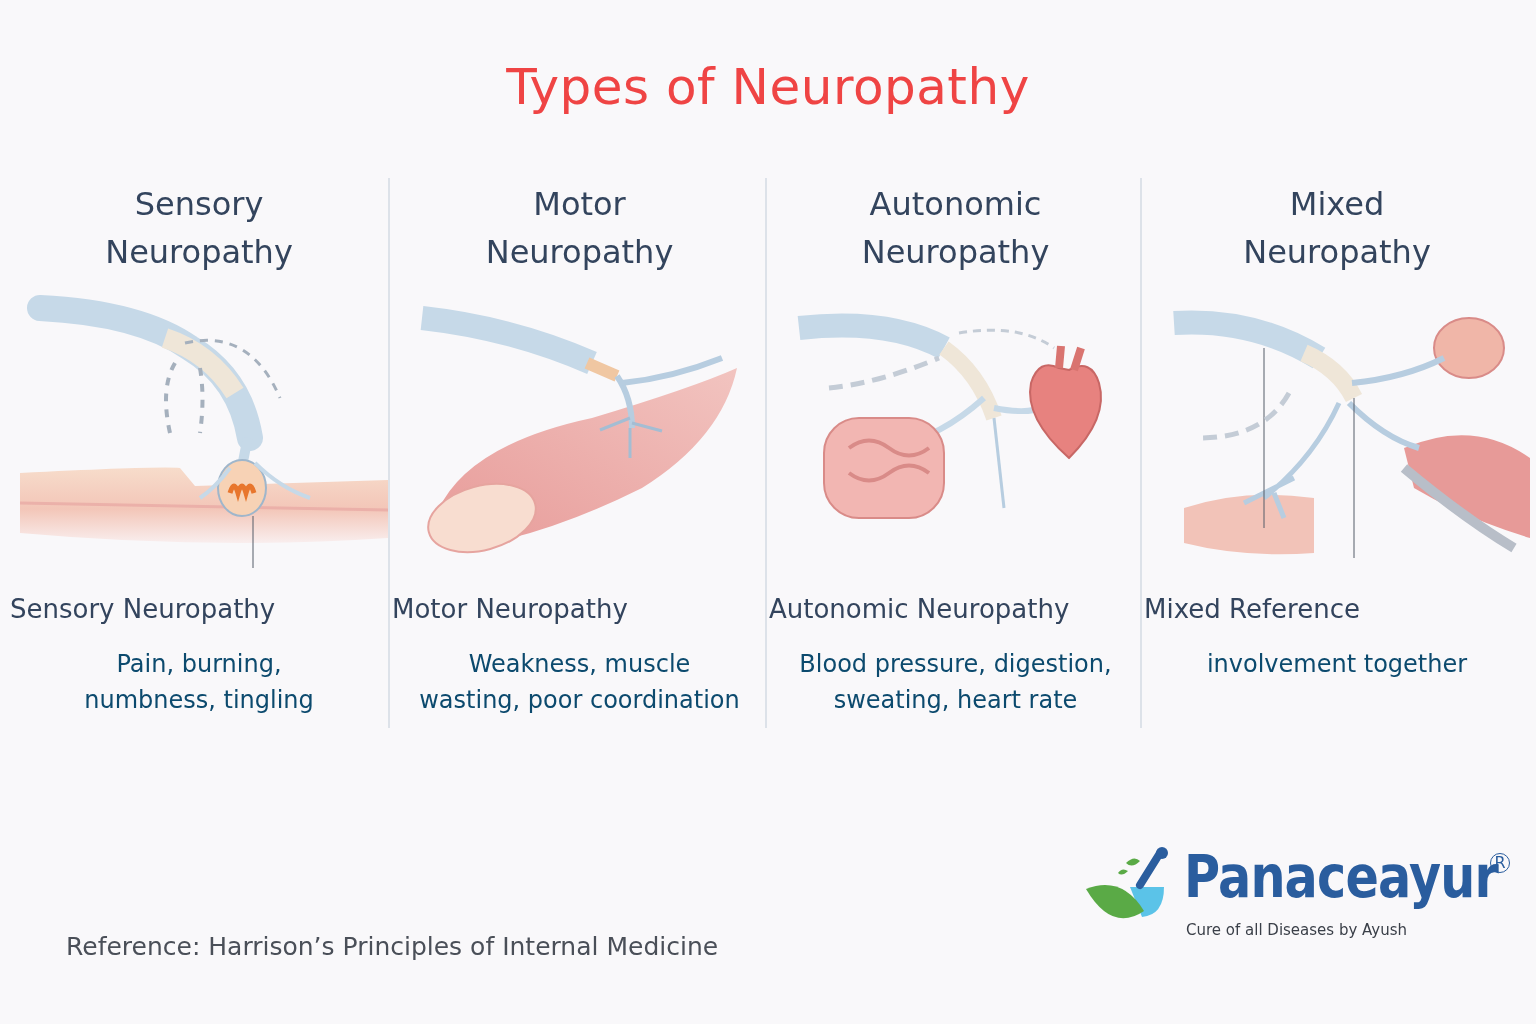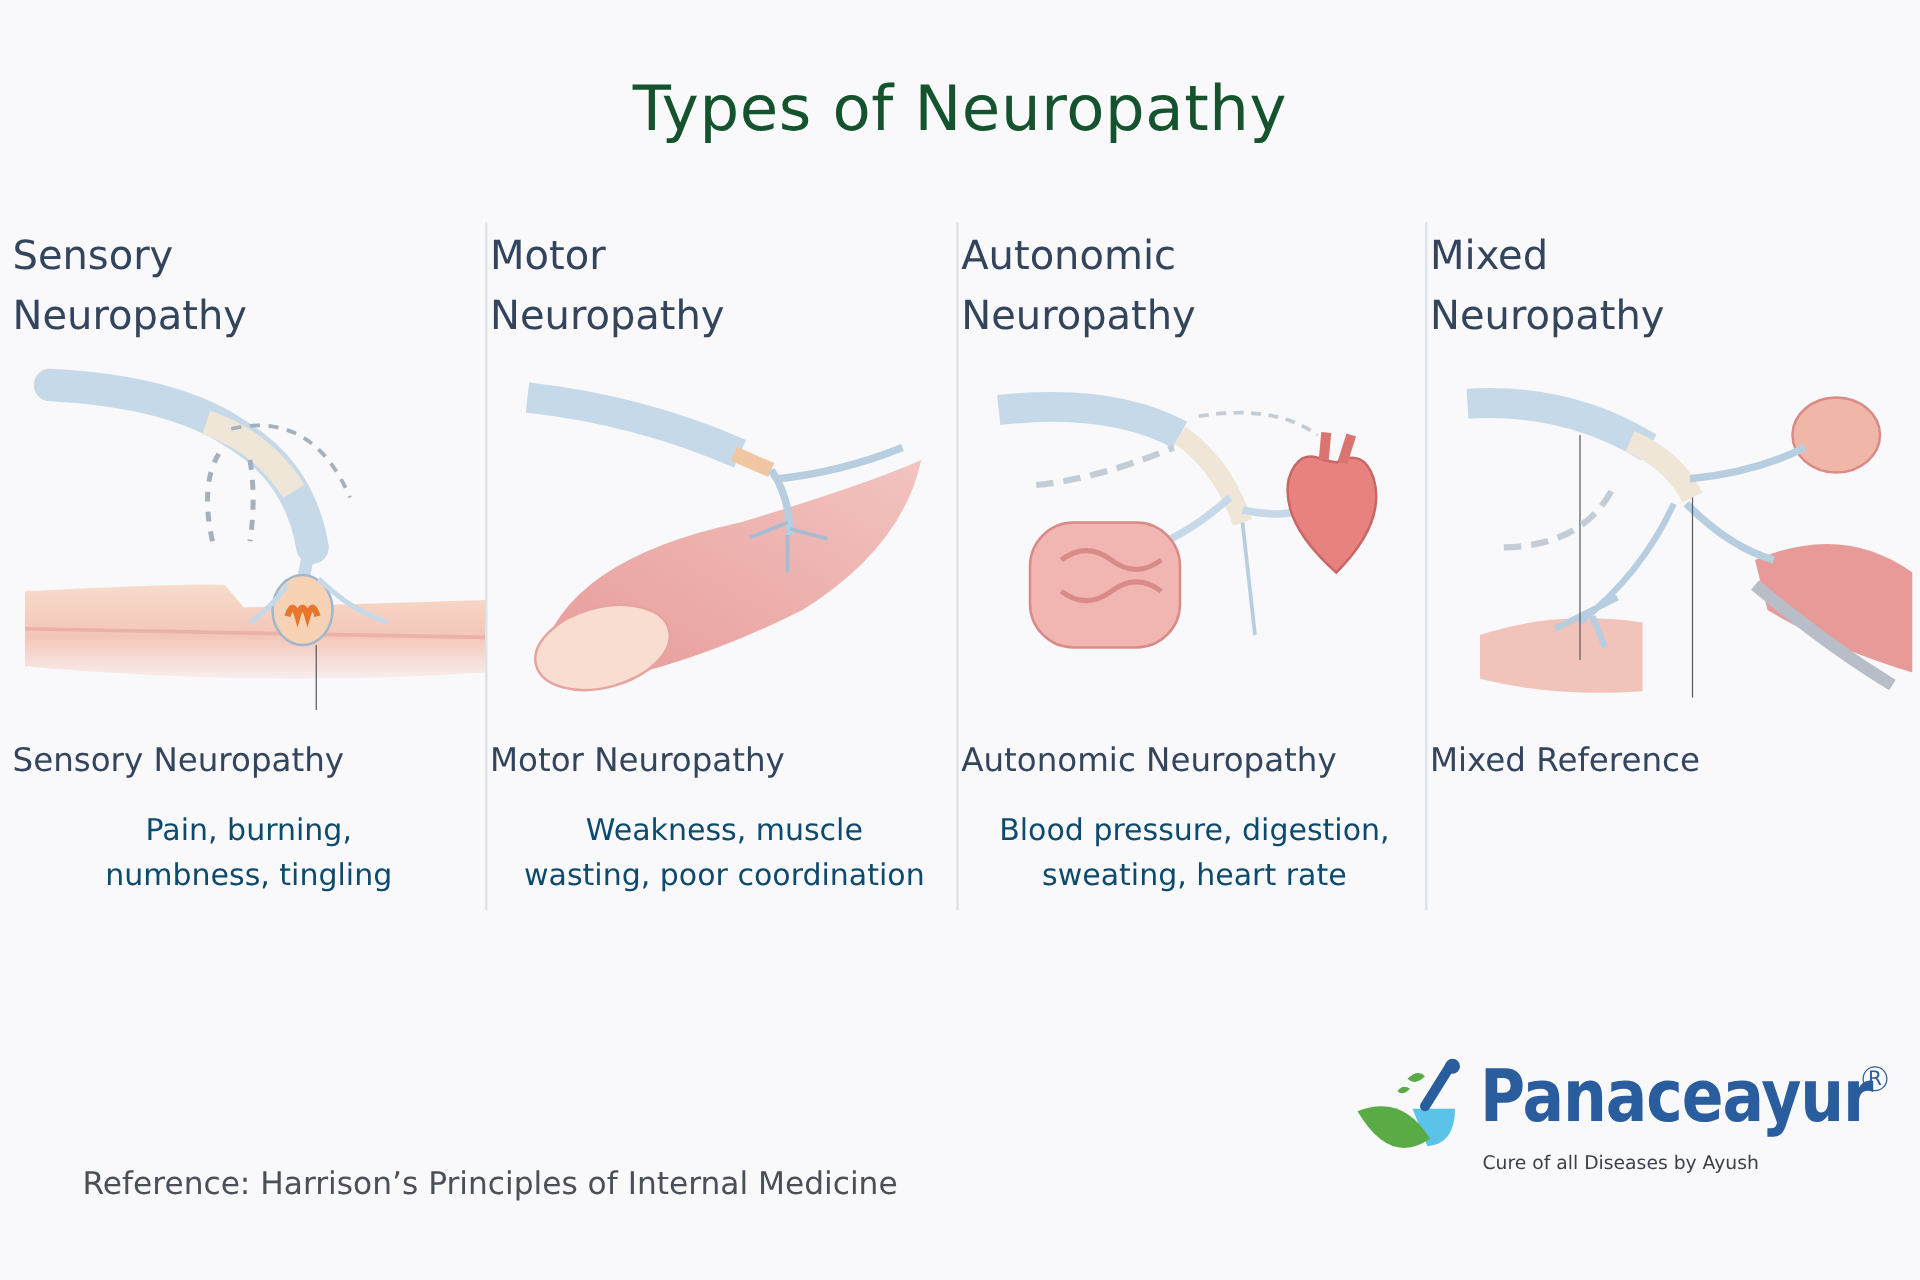--- a/index.html
+++ b/index.html
@@ -6,32 +6,32 @@
   body {
     width:1536px; height:1024px; overflow:hidden;
     background:#f9f8fa;
     font-family:"DejaVu Sans", sans-serif;
     color:#2e3f57;
     position:relative;
   }
   .title {
     position:absolute; left:0; right:0; top:58px;
     text-align:center; font-size:50px; font-weight:normal;
-    color:#14532d; letter-spacing:0.5px;
+    color:#ef4444; letter-spacing:0.5px;
   }
   .divider {
     position:absolute; top:178px; height:550px; width:2px;
     background:#dde2e9;
   }
   .col {
     position:absolute; top:178px; height:550px;
   }
   .col-head {
     position:absolute; left:0; right:0; top:2px;
-    text-align:left; font-size:32px; line-height:48px; color:#33445d;
+    text-align:center; font-size:32px; line-height:48px; color:#33445d;
   }
   .illus { position:absolute; left:0; right:0; top:110px; height:290px; }
   .illus svg { width:100%; height:100%; }
   .col-name {
     position:absolute; left:0; right:0; top:416px;
     text-align:left; font-size:26px; color:#33445d; white-space:nowrap;
   }
   .col-desc {
     position:absolute; left:0; right:0; top:468px;
     text-align:center; font-size:24px; line-height:36px; color:#0c4a6e;
@@ -174,20 +174,21 @@
       <path d="M208 95 Q 260 90 300 70" stroke="#b7cde0" stroke-width="6" fill="none"></path>
       <path d="M205 115 Q 240 150 275 160" stroke="#b7cde0" stroke-width="6" fill="none"></path>
       <path d="M195 115 Q 170 170 120 210 M150 190 L 100 215 M130 205 L 140 230" stroke="#b7cde0" stroke-width="5" fill="none"></path>
       <line x1="120" y1="60" x2="120" y2="240" stroke="#555d68" stroke-width="1"></line>
       <line x1="210" y1="110" x2="210" y2="270" stroke="#555d68" stroke-width="1"></line>
       <path d="M145 105 Q 120 150 55 150" stroke="#c4ccd6" stroke-width="5" fill="none" stroke-dasharray="14 8"></path>
     </svg>
   </div>
   <div class="col-name">Mixed Reference</div>
   <div class="col-desc">
+    <div>involvement together</div>
   </div>
 </div>
 
 <div class="reference">Reference: Harrison’s Principles of Internal Medicine</div>
 
 <div class="logo">
   <svg class="logo-mark" viewBox="0 0 100 90">
     <path d="M48 42 L 82 42 Q 82 70 60 72 Z" fill="#5bc3e8"></path>
     <path d="M58 40 L 78 8" stroke="#2a5d9e" stroke-width="8" stroke-linecap="round"></path>
     <circle cx="80" cy="8" r="6" fill="#2a5d9e"></circle>

